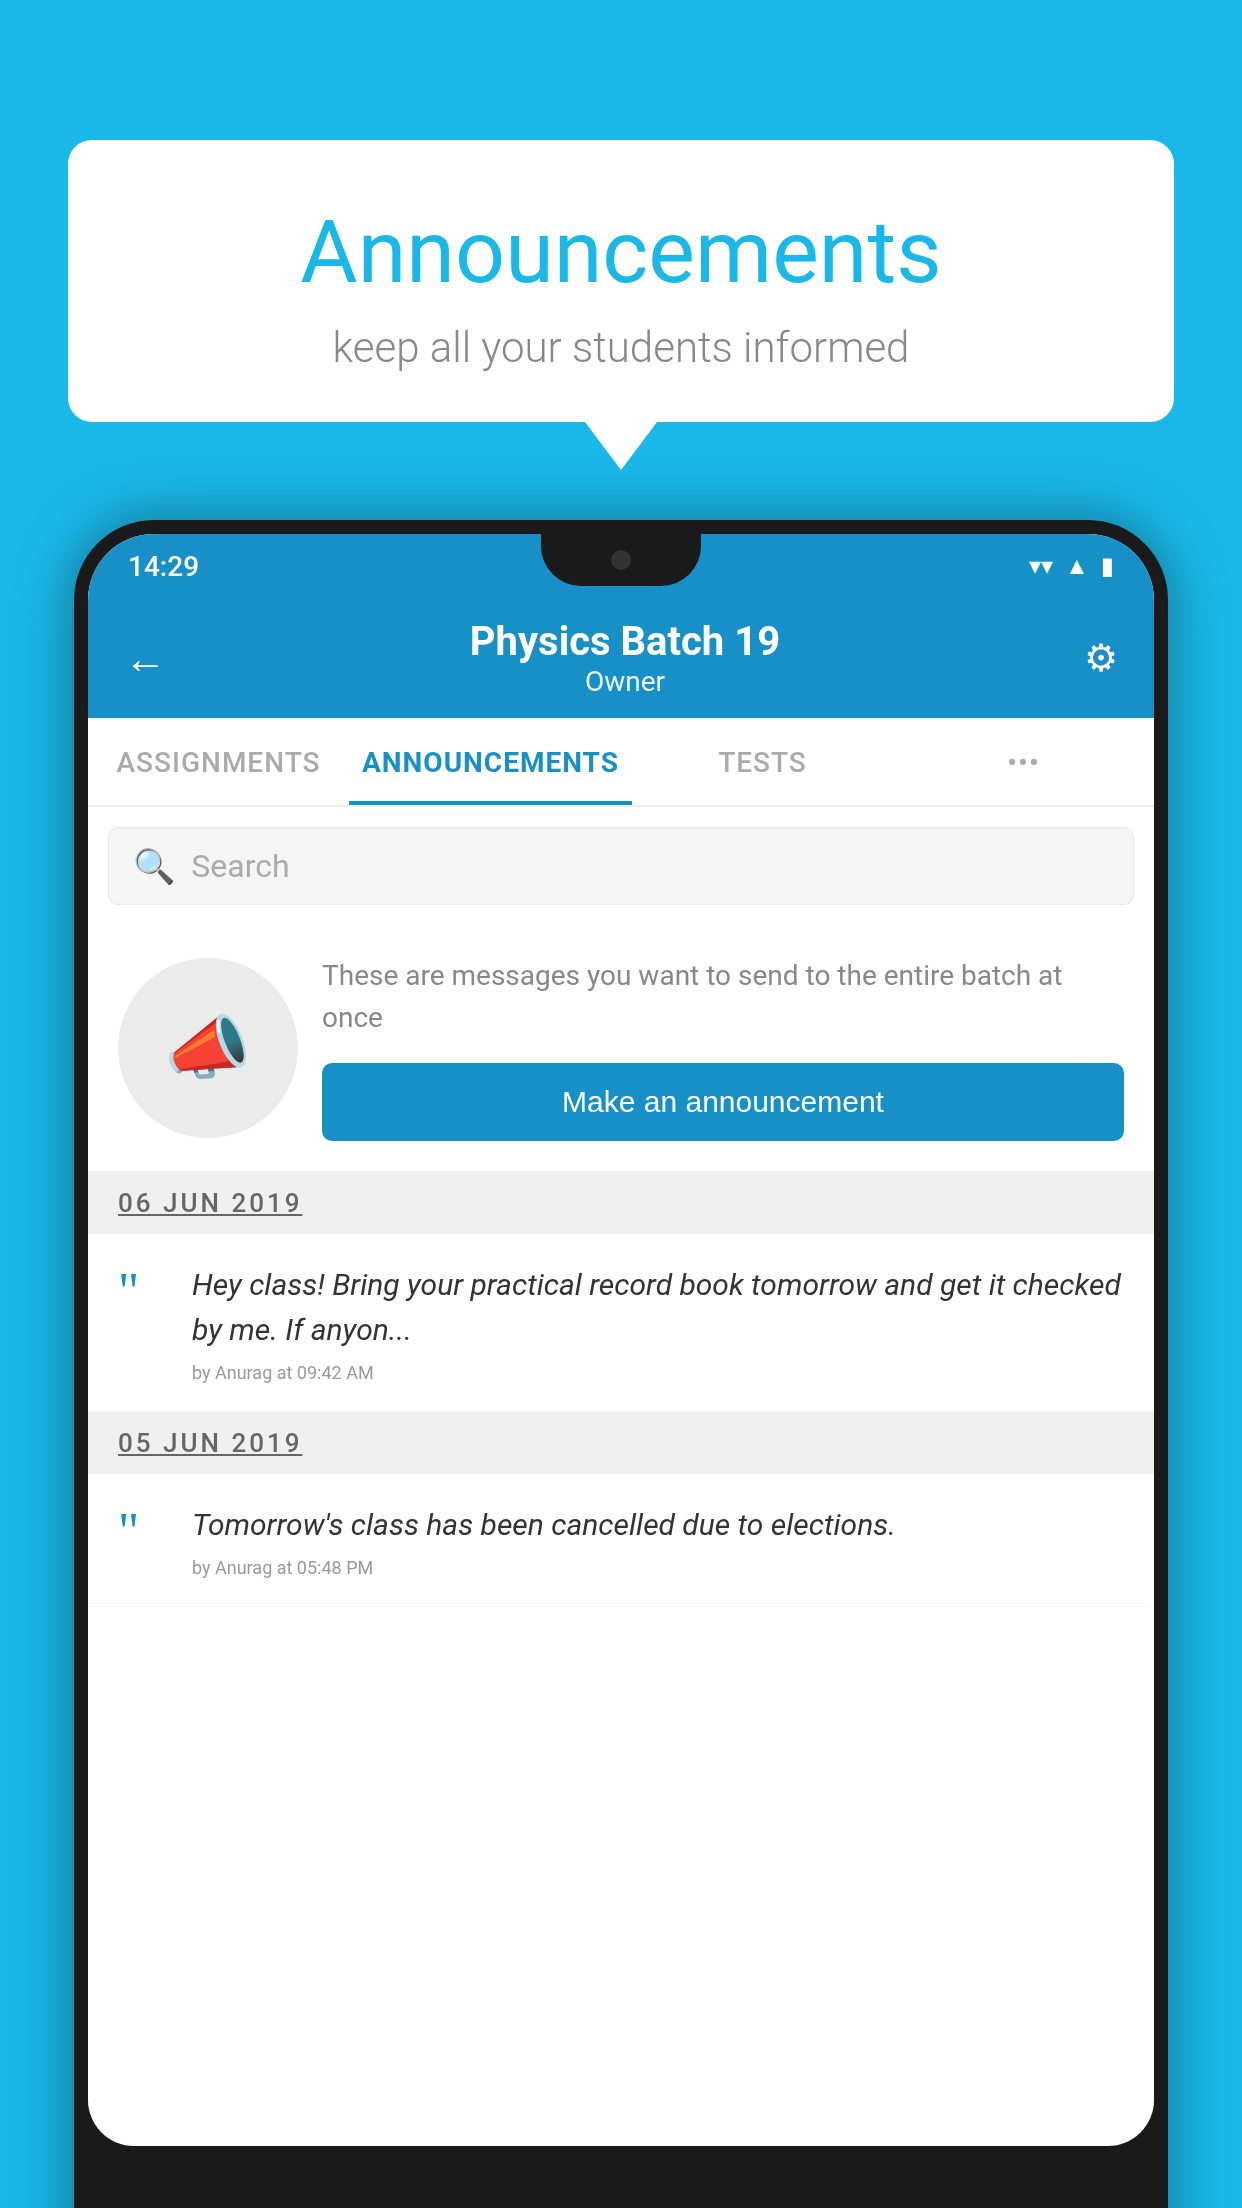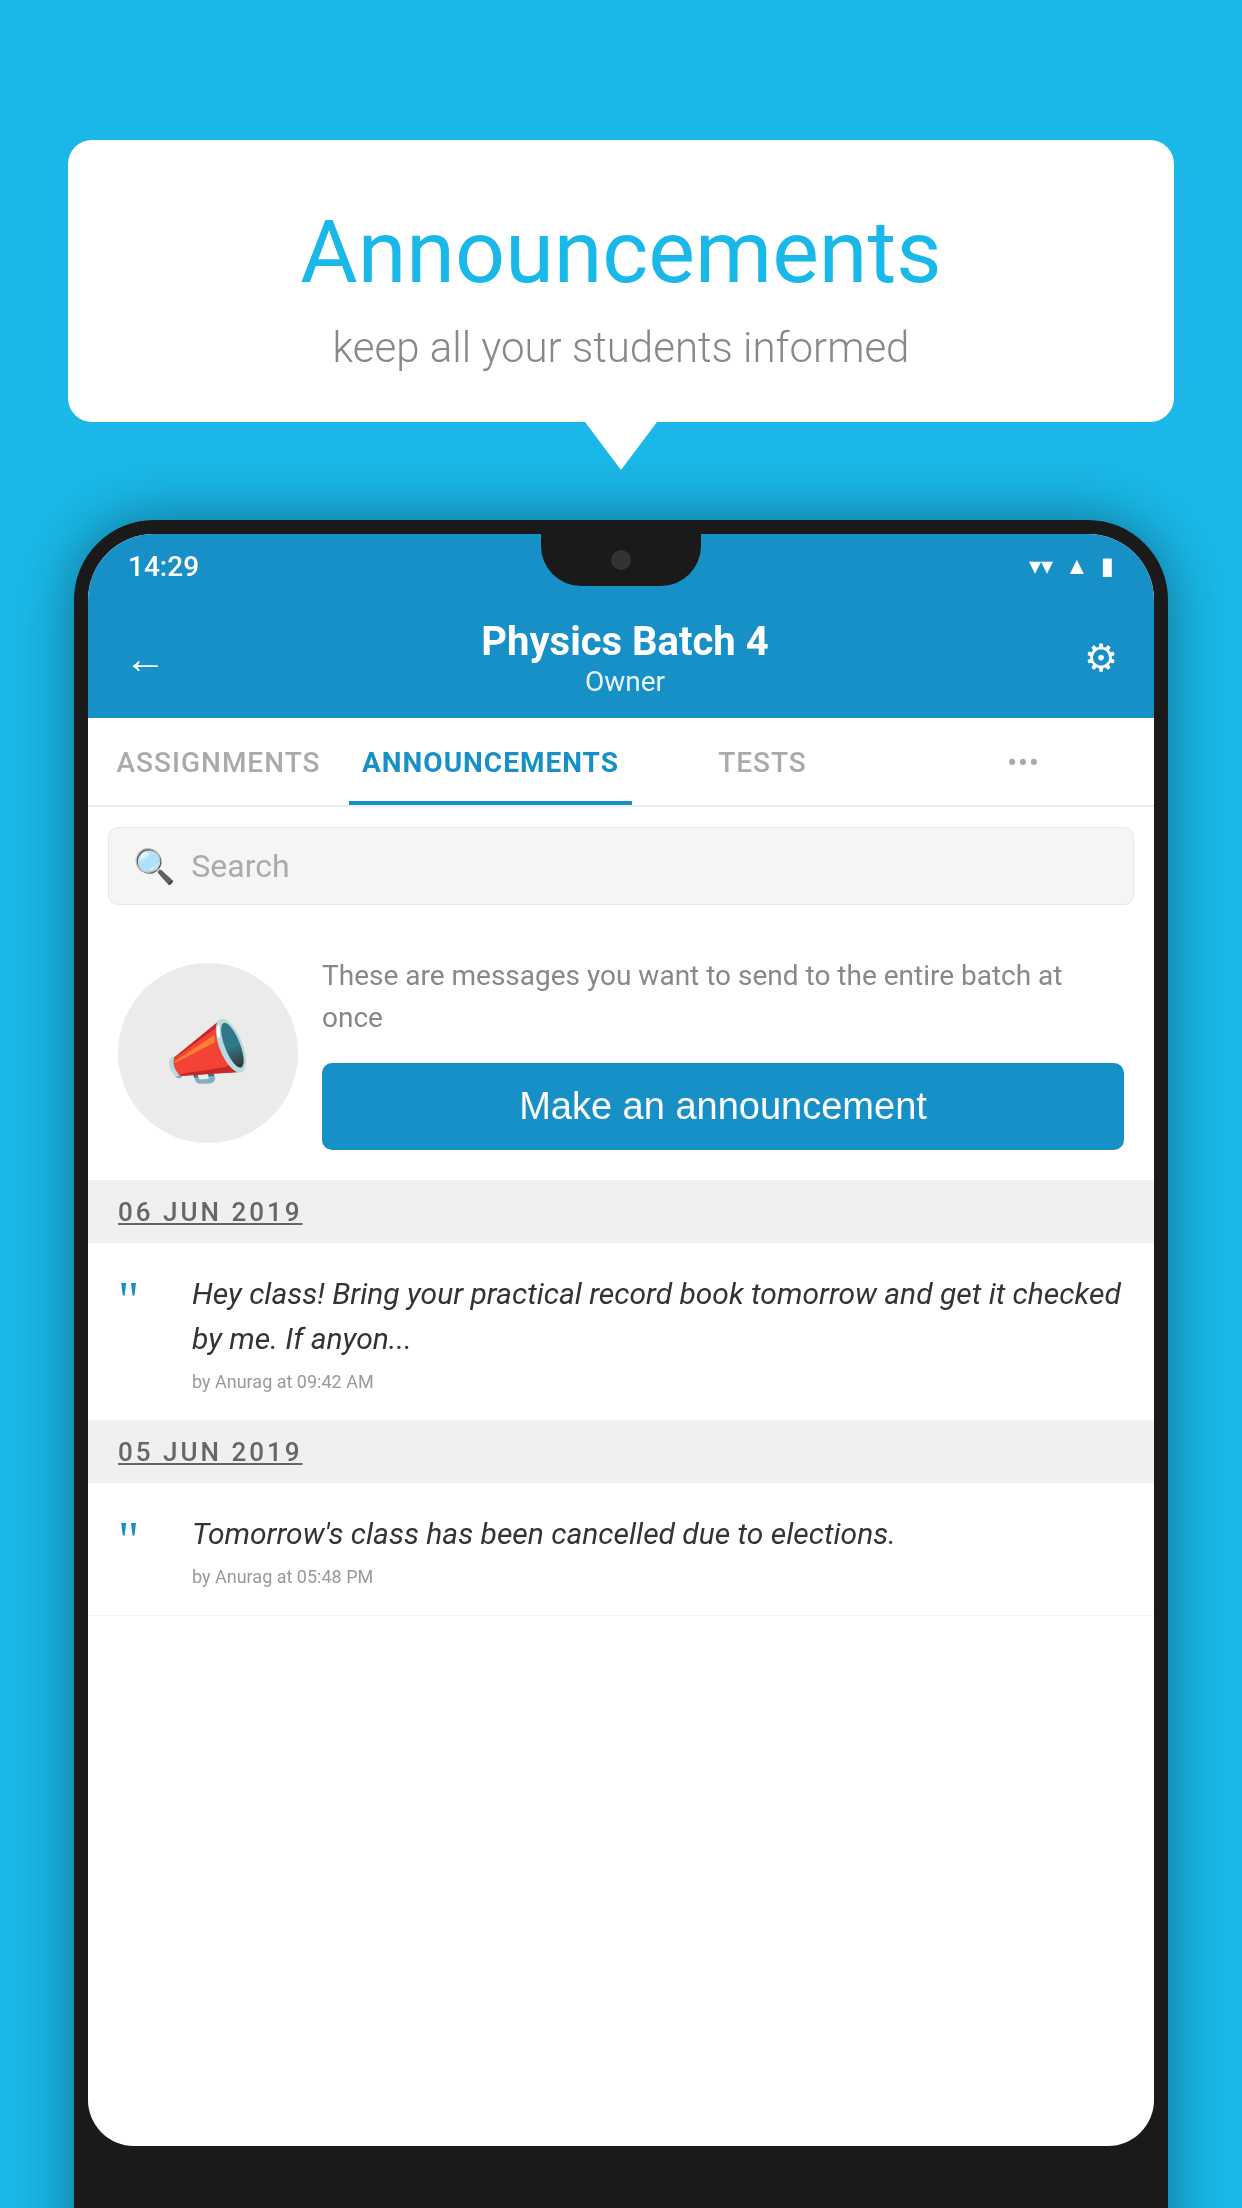--- a/index.html
+++ b/index.html
@@ -251,21 +251,21 @@
       line-height: 1.5;
       margin-bottom: 24px;
     }
 
     .make-announcement-btn {
       background: #1790c8;
       color: white;
       border: none;
       border-radius: 10px;
       padding: 22px 36px;
-      font-size: 38px;
+      font-size: 30px;
       font-weight: 500;
       cursor: pointer;
       width: 100%;
       text-align: center;
     }
 
     
     .date-separator {
       background: #f0f0f0;
       padding: 16px 30px;
@@ -339,21 +339,21 @@
         <div class="status-icons">
           <span class="wifi-icon">▾▾</span>
           <span class="signal-icon">▲</span>
           <span class="battery-icon">▮</span>
         </div>
       </div>
 
       <div class="app-header">
         <span class="back-btn">←</span>
         <div class="header-title-area">
-          <div class="header-title">Physics Batch 4</div>
+          <div class="header-title">Physics Batch 19</div>
           <div class="header-subtitle">Owner</div>
         </div>
         <span class="settings-btn">⚙</span>
       </div>
 
       <div class="tabs-container">
         <div class="tab">
           <span>ASSIGNMENTS</span>
         </div>
         <div class="tab active">

